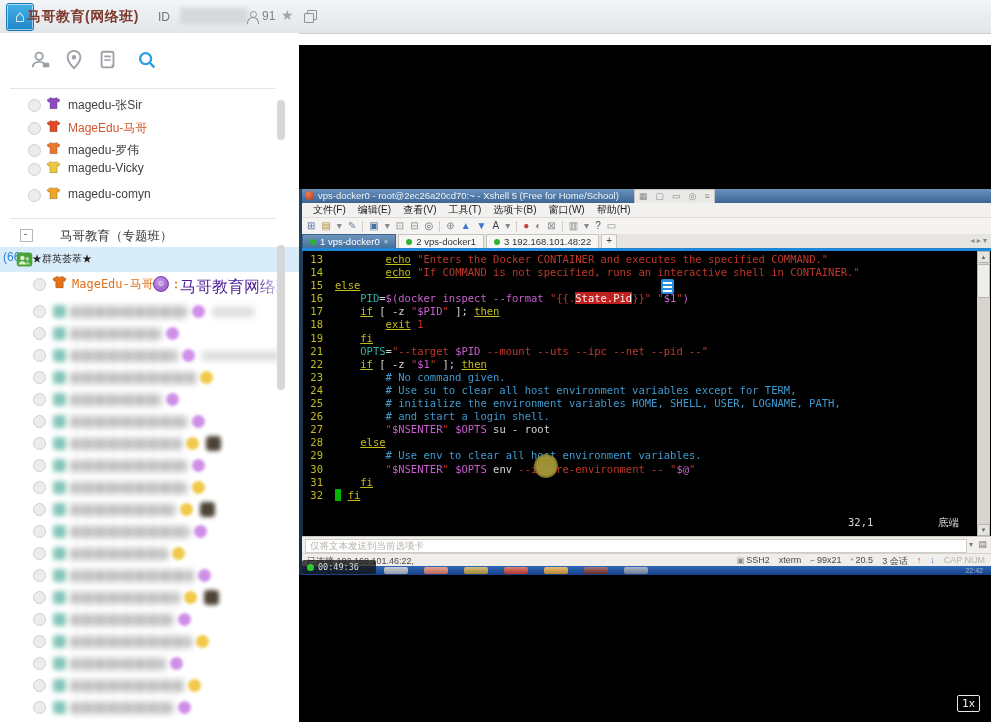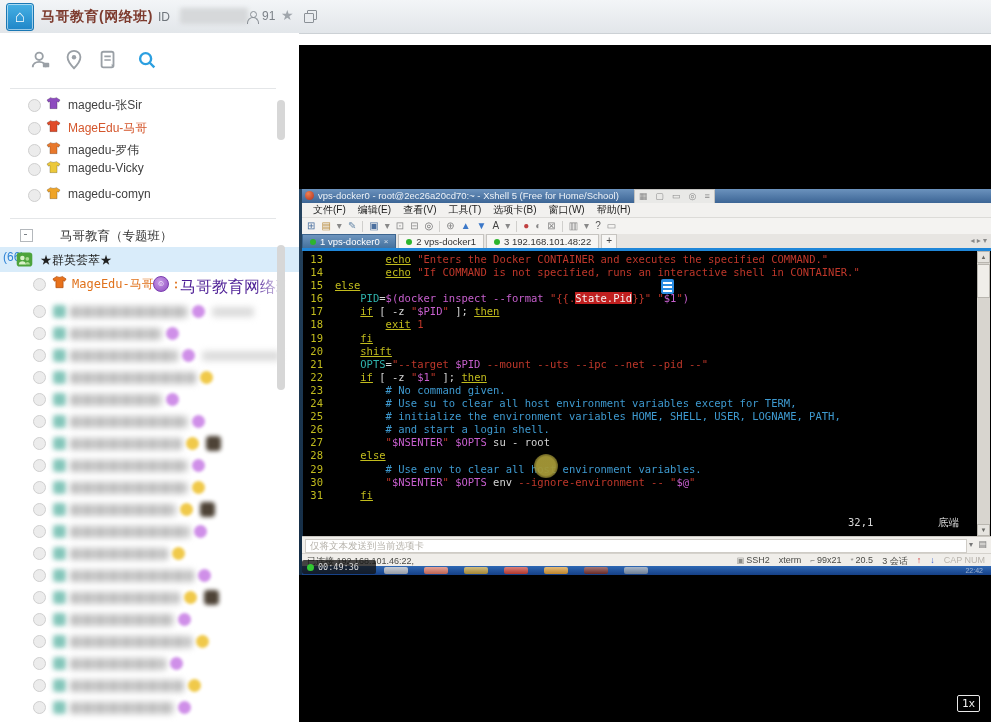--- a/index.html
+++ b/index.html
@@ -4,21 +4,21 @@
 <style>
   html,body{margin:0;padding:0;background:#fff;font-family:"Liberation Sans",sans-serif;}
   #app{position:relative;width:991px;height:722px;overflow:hidden;background:#fff;}
 
   
   #header{position:absolute;left:0;top:0;width:991px;height:33px;
     background:linear-gradient(#f3f5f7,#e2e6ea);border-bottom:1px solid #ccd1d5;}
   #home-icon{position:absolute;left:6px;top:3px;width:26px;height:26px;border-radius:3px;
     background:linear-gradient(#46b0e4,#1f86c8);border:1px solid #1a78b4;box-shadow:inset 0 0 0 1px rgba(255,255,255,.55);
     color:#fff;font-size:17px;line-height:25px;text-align:center;}
-  #header-title{position:absolute;left:41px;top:8px;font-size:14px;color:#7d3b2e;font-weight:bold;letter-spacing:.5px;}
+  #header-title{position:absolute;left:27px;top:8px;font-size:14px;color:#7d3b2e;font-weight:bold;letter-spacing:.5px;}
   #header-id{position:absolute;left:158px;top:10px;font-size:12px;color:#6f757b;}
   #id-blur{position:absolute;left:180px;top:8px;width:68px;height:16px;border-radius:2px;
     background:#d6d8da;filter:blur(2px);}
   #hdr-person{position:absolute;left:247px;top:11px;width:12px;height:13px;}
   #hdr-person .ph{position:absolute;left:3px;top:0;width:5px;height:5px;border:1.4px solid #8b9197;border-radius:50%;}
   #hdr-person .pb{position:absolute;left:0;top:6px;width:10px;height:6px;border:1.4px solid #8b9197;border-bottom:none;border-radius:6px 6px 0 0;}
   #hdr-count{position:absolute;left:262px;top:9px;font-size:12px;color:#7c8288;}
   #hdr-star{position:absolute;left:281px;top:7px;font-size:14px;color:#a0a6ac;}
   #hdr-win{position:absolute;left:304px;top:10px;width:11px;height:11px;}
   #hdr-win .w1{position:absolute;left:3px;top:0;width:8px;height:8px;border:1.4px solid #8b9197;border-radius:1px;}
@@ -33,21 +33,21 @@
   .c-dot{position:absolute;left:28px;top:4px;width:11px;height:11px;border-radius:50%;background:#ececec;border:1px solid #cfcfcf;}
   .c-row svg{position:absolute;left:46px;top:1px;}
   .c-name{position:absolute;left:68px;top:2px;font-size:12px;}
   #divider2{position:absolute;left:10px;top:185px;width:266px;height:0;border-top:1px solid #e4e6e8;}
   #section-row{position:absolute;left:0;top:190px;width:299px;height:24px;}
   #section-box{position:absolute;left:20px;top:6px;width:11px;height:11px;border:1px solid #b4b8bc;background:#fff;}
   #section-box::after{content:"";position:absolute;left:3px;top:4px;width:3px;height:1px;background:#7a8086;}
   #section-title{position:absolute;left:40px;top:5px;font-size:12.5px;color:#333;margin-left:20px;}
   #group-row{position:absolute;left:0;top:214px;width:299px;height:25px;background:#d9ecfa;}
   #group-row svg{position:absolute;left:16px;top:4px;}
-  #group-name{position:absolute;left:40px;top:5px;font-size:12px;color:#222;}
+  #group-name{position:absolute;left:32px;top:5px;font-size:10px;color:#222;}
   #group-count{font-size:12px;color:#2f84d6;margin-left:3px;}
   #member-row{position:absolute;left:0;top:240px;width:299px;height:24px;}
   #member-row .c-dot{left:33px;top:5px;}
   #member-row svg{position:absolute;left:52px;top:2px;}
   #member-name{position:absolute;left:72px;top:3px;font-size:12px;color:#e0721c;font-family:"DejaVu Sans Mono",monospace;}
   #member-badge{position:absolute;left:153px;top:3px;width:14px;height:14px;border-radius:50%;
     background:radial-gradient(circle at 40% 35%,#c79ae6,#8f4cc0);border:1px solid #7a3bb0;color:#fff;font-size:8px;line-height:14px;text-align:center;}
   #member-colon{position:absolute;left:170px;top:3px;font-size:12px;color:#e0721c;font-weight:bold;}
   #member-desc{position:absolute;left:180px;top:4px;width:106px;font-size:16px;color:#4c1d95;white-space:nowrap;overflow:hidden;
     -webkit-mask-image:linear-gradient(90deg,#000 70%,transparent);mask-image:linear-gradient(90deg,#000 70%,transparent);}
@@ -458,32 +458,32 @@
 
       <div id="term">
         <div id="term-lines">
             <div class="t-line"><span class="ln">13</span><span class="t-pl">        </span><span class="t-kw">echo</span><span class="t-pl"> </span><span class="t-str">"Enters the Docker CONTAINER and executes the specified COMMAND."</span></div>
             <div class="t-line"><span class="ln">14</span><span class="t-pl">        </span><span class="t-kw">echo</span><span class="t-pl"> </span><span class="t-str">"If COMMAND is not specified, runs an interactive shell in CONTAINER."</span></div>
             <div class="t-line"><span class="ln">15</span><span class="t-kw">else</span></div>
             <div class="t-line"><span class="ln">16</span><span class="t-pl">    </span><span class="t-id">PID</span><span class="t-pl">=</span><span class="t-var">$(docker inspect --format </span><span class="t-str">"{{.</span><span class="t-hl">State.Pid</span><span class="t-str">}}"</span><span class="t-pl"> </span><span class="t-str">"</span><span class="t-var">$1</span><span class="t-str">"</span><span class="t-var">)</span></div>
             <div class="t-line"><span class="ln">17</span><span class="t-pl">    </span><span class="t-kw">if</span><span class="t-pl"> [ -z </span><span class="t-str">"</span><span class="t-var">$PID</span><span class="t-str">"</span><span class="t-pl"> ]; </span><span class="t-kw">then</span></div>
             <div class="t-line"><span class="ln">18</span><span class="t-pl">        </span><span class="t-kw">exit</span><span class="t-pl"> </span><span class="t-str">1</span></div>
             <div class="t-line"><span class="ln">19</span><span class="t-pl">    </span><span class="t-kw">fi</span></div>
-            <div class="t-line"><span class="ln">20</span><span class="t-pl">    </span><span class="t-kw">shift</span></div>
             <div class="t-line"><span class="ln">21</span><span class="t-pl">    </span><span class="t-id">OPTS</span><span class="t-pl">=</span><span class="t-str">"--target </span><span class="t-var">$PID</span><span class="t-str"> --mount --uts --ipc --net --pid --"</span></div>
             <div class="t-line"><span class="ln">22</span><span class="t-pl">    </span><span class="t-kw">if</span><span class="t-pl"> [ -z </span><span class="t-str">"</span><span class="t-var">$1</span><span class="t-str">"</span><span class="t-pl"> ]; </span><span class="t-kw">then</span></div>
             <div class="t-line"><span class="ln">23</span><span class="t-pl">        </span><span class="t-cmt"># No command given.</span></div>
             <div class="t-line"><span class="ln">24</span><span class="t-pl">        </span><span class="t-cmt"># Use su to clear all host environment variables except for TERM,</span></div>
             <div class="t-line"><span class="ln">25</span><span class="t-pl">        </span><span class="t-cmt"># initialize the environment variables HOME, SHELL, USER, LOGNAME, PATH,</span></div>
             <div class="t-line"><span class="ln">26</span><span class="t-pl">        </span><span class="t-cmt"># and start a login shell.</span></div>
             <div class="t-line"><span class="ln">27</span><span class="t-pl">        </span><span class="t-str">"</span><span class="t-var">$NSENTER</span><span class="t-str">"</span><span class="t-pl"> </span><span class="t-var">$OPTS</span><span class="t-pl"> su - root</span></div>
             <div class="t-line"><span class="ln">28</span><span class="t-pl">    </span><span class="t-kw">else</span></div>
             <div class="t-line"><span class="ln">29</span><span class="t-pl">        </span><span class="t-cmt"># Use env to clear all host environment variables.</span></div>
             <div class="t-line"><span class="ln">30</span><span class="t-pl">        </span><span class="t-str">"</span><span class="t-var">$NSENTER</span><span class="t-str">"</span><span class="t-pl"> </span><span class="t-var">$OPTS</span><span class="t-pl"> env </span><span class="t-str">--ignore-environment -- </span><span class="t-str">"</span><span class="t-var">$@</span><span class="t-str">"</span></div>
             <div class="t-line"><span class="ln">31</span><span class="t-pl">    </span><span class="t-kw">fi</span></div>
+            <div class="t-line"><span class="ln">32</span><span class="t-cur"> </span><span class="t-pl"> </span><span class="t-kw">fi</span></div>
           </div>
         <div id="ruler">
           <span id="ruler-pos">32,1</span>
           <span id="ruler-end">底端</span>
         </div>
         <div id="list-cursor">
             <i></i>
             <i></i>
             <i></i>
           </div>

